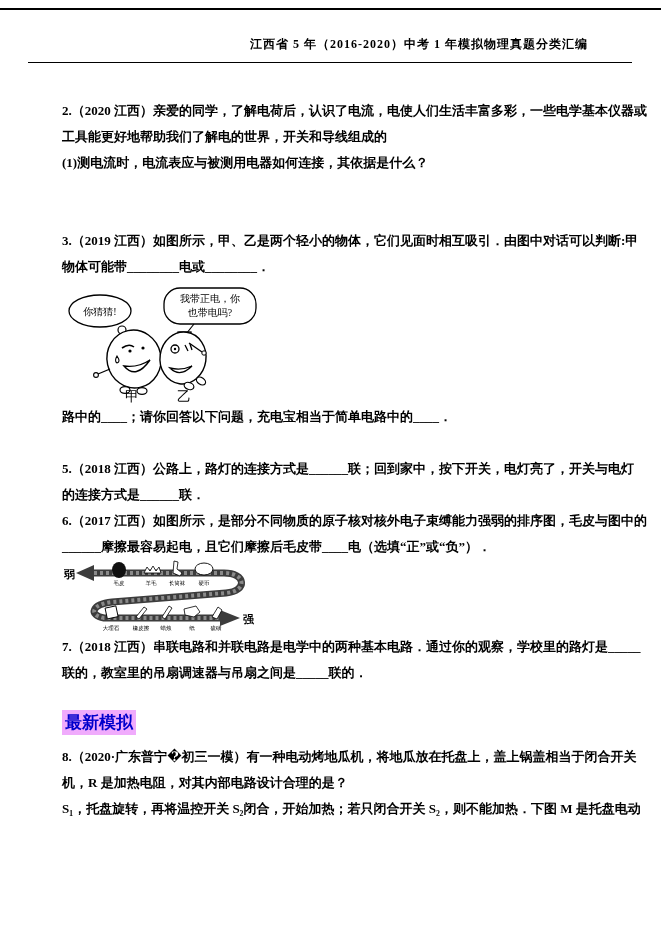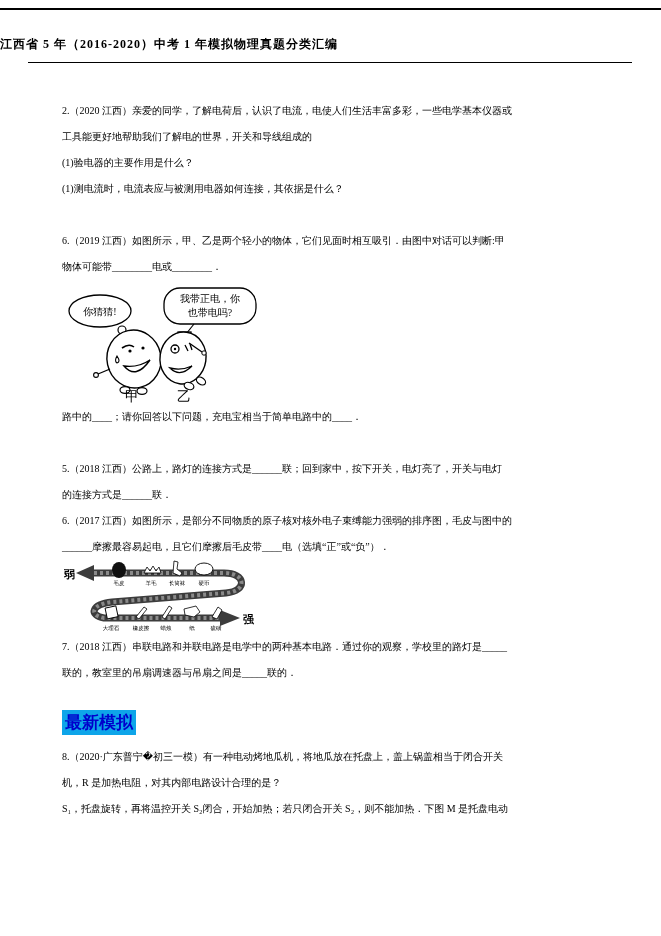--- a/index.html
+++ b/index.html
@@ -15,72 +15,72 @@
   .topline {
     position: absolute;
     top: 8px; left: 0;
     width: 661px; height: 0;
     border-top: 2px solid #000;
   }
   .doc-header {
     position: absolute;
     top: 36px; left: 0;
     width: 588px;
-    text-align: left;
+    text-align: right;
     font-size: 12px;
     font-weight: bold;
     letter-spacing: 1px;
   }
   .header-rule {
     position: absolute;
     top: 62px; left: 28px;
     width: 604px; height: 0;
     border-top: 1.5px solid #000;
   }
   .qblock {
     position: absolute;
     left: 62px;
     width: 548px;
-    font-size: 10px;
+    font-size: 13px;
     line-height: 26px;
+    font-weight: bold;
   }
   .qline { white-space: nowrap; height: 26px; }
   .fig { position: absolute; }
   .section-heading {
     position: absolute;
     left: 62px;
     top: 710px;
     font-size: 17px;
     font-weight: bold;
     color: #0000CC;
-    background: #0ea5e9;
+    background: #f0abfc;
     padding: 1px 3px;
     font-family: "Liberation Sans", sans-serif;
   }
   svg text { font-family: "Liberation Serif", "DejaVu Serif", serif; fill: #000; }
 </style>
 </head>
 <body>
 
 <div class="page">
 
   <div class="topline"></div>
 
   <div class="doc-header">江西省 5 年（2016-2020）中考 1 年模拟物理真题分类汇编</div>
   <div class="header-rule"></div>
 
   <div class="qblock" style="top:98px">
     <div class="qline">2.（2020 江西）亲爱的同学，了解电荷后，认识了电流，电使人们生活丰富多彩，一些电学基本仪器或</div>
     <div class="qline">工具能更好地帮助我们了解电的世界，开关和导线组成的</div>
-    <div class="qline">(1)验电器的主要作用是什么？</div>
     <div class="qline">(1)测电流时，电流表应与被测用电器如何连接，其依据是什么？</div>
   </div>
 
   <div class="qblock" style="top:228px">
-    <div class="qline">6.（2019 江西）如图所示，甲、乙是两个轻小的物体，它们见面时相互吸引．由图中对话可以判断:甲</div>
+    <div class="qline">3.（2019 江西）如图所示，甲、乙是两个轻小的物体，它们见面时相互吸引．由图中对话可以判断:甲</div>
     <div class="qline">物体可能带________电或________．</div>
   </div>
 
   <div class="fig" style="top:284px; left:62px;">
     <svg width="215" height="120" viewBox="0 0 215 120">
 
       <ellipse cx="38" cy="27" rx="31" ry="16" fill="#fff" stroke="#000" stroke-width="1.3"></ellipse>
       <text x="38" y="31" font-size="10" text-anchor="middle">你猜猜!</text>
       <circle cx="60" cy="46" r="4" fill="#fff" stroke="#000" stroke-width="1.2"></circle>
       <circle cx="67" cy="53" r="2.4" fill="#fff" stroke="#000" stroke-width="1.1"></circle>

